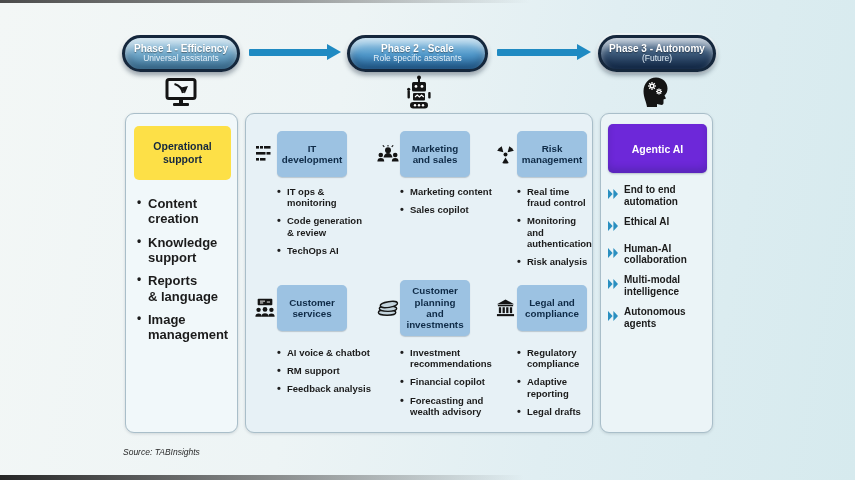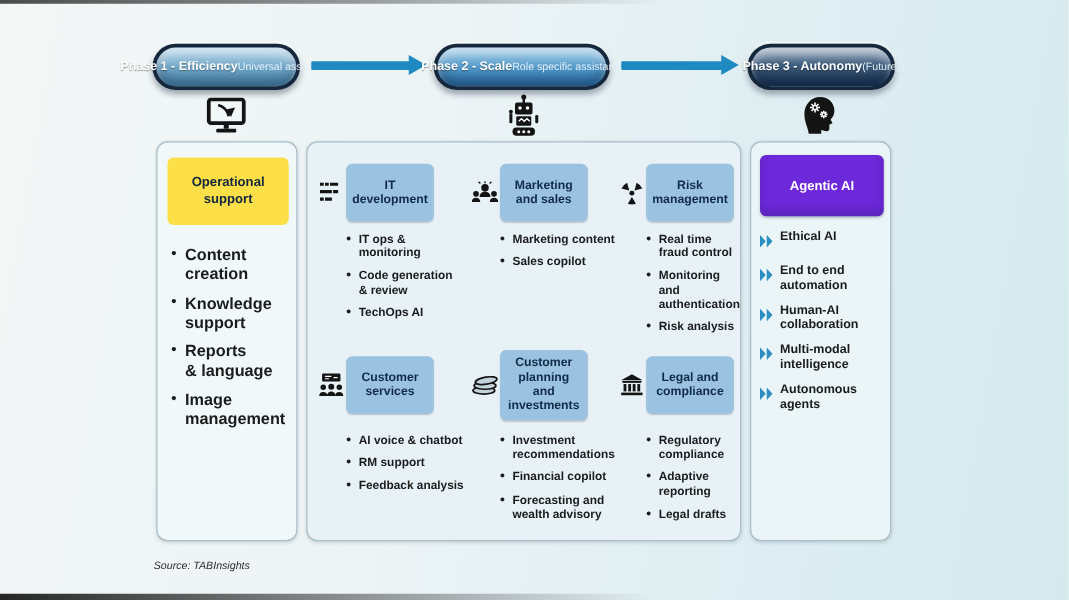--- a/index.html
+++ b/index.html
@@ -6,21 +6,21 @@
   body{font-family:"Liberation Sans",sans-serif;}
   .stage{position:relative;width:855px;height:480px;overflow:hidden;
     background:linear-gradient(100deg,#f3f7f6 0%,#edf4f5 38%,#e0eef2 66%,#d6eaee 100%);}
   .edge-top{position:absolute;top:0;left:0;height:3px;width:62%;
     background:linear-gradient(90deg,rgba(45,45,45,.85),rgba(80,80,80,.55) 55%,rgba(0,0,0,0));}
   .edge-bottom{position:absolute;bottom:0;left:0;height:5px;width:72%;
     background:linear-gradient(90deg,rgba(15,15,15,.9),rgba(40,40,40,.5) 45%,rgba(0,0,0,0) 85%);}
 
   
   .pill{position:absolute;top:35px;height:37px;border-radius:19px;border:3px solid #15273c;
-    box-sizing:border-box;display:flex;flex-direction:row;align-items:center;justify-content:center;
+    box-sizing:border-box;display:flex;flex-direction:column;align-items:center;justify-content:center;
     box-shadow:0 3px 5px rgba(20,40,60,.45),0 0 0 2px rgba(255,255,255,.55),
       inset 0 5px 7px rgba(255,255,255,.45),inset 0 -6px 9px rgba(0,20,45,.35);}
   .pill-title{font-size:10px;font-weight:bold;color:#ffffff;line-height:1.12;text-shadow:0 1px 1px rgba(0,0,0,.4);white-space:nowrap;}
   .pill-sub{font-size:8.5px;color:#e4f0f8;line-height:1.12;white-space:nowrap;}
   .p1{left:122px;width:118px;background:linear-gradient(180deg,#bcd9ea 0%,#6ea6c8 55%,#4d89ad 100%);}
   .p2{left:347px;width:141px;background:linear-gradient(180deg,#a8d0e9 0%,#4f97c9 55%,#2b6fa6 100%);}
   .p3{left:598px;width:118px;background:linear-gradient(180deg,#a2b3c6 0%,#3f5d7d 45%,#182f4e 100%);}
 
   
   .arrow{position:absolute;top:47px;}
@@ -316,35 +316,35 @@
   </div>
 
   <div class="panel right-panel">
     <div class="agentic-head">Agentic AI</div>
     <div class="alist">
       <div class="aitem">
         <span class="chev"><svg width="11" height="10" viewBox="0 0 11 10">
               <path d="M0 0 L4.6 5 L0 10 Z" fill="#2a8fc0"></path>
               <path d="M5.4 0 L10 5 L5.4 10 Z" fill="#2a8fc0"></path>
             </svg></span>
-        <span class="atext">Ethical AI</span>
-      </div>
-      <div class="aitem">
-        <span class="chev"><svg width="11" height="10" viewBox="0 0 11 10">
-              <path d="M0 0 L4.6 5 L0 10 Z" fill="#2a8fc0"></path>
-              <path d="M5.4 0 L10 5 L5.4 10 Z" fill="#2a8fc0"></path>
-            </svg></span>
         <span class="atext">End to end
 automation</span>
       </div>
       <div class="aitem">
         <span class="chev"><svg width="11" height="10" viewBox="0 0 11 10">
               <path d="M0 0 L4.6 5 L0 10 Z" fill="#2a8fc0"></path>
               <path d="M5.4 0 L10 5 L5.4 10 Z" fill="#2a8fc0"></path>
             </svg></span>
+        <span class="atext">Ethical AI</span>
+      </div>
+      <div class="aitem">
+        <span class="chev"><svg width="11" height="10" viewBox="0 0 11 10">
+              <path d="M0 0 L4.6 5 L0 10 Z" fill="#2a8fc0"></path>
+              <path d="M5.4 0 L10 5 L5.4 10 Z" fill="#2a8fc0"></path>
+            </svg></span>
         <span class="atext">Human-AI
 collaboration</span>
       </div>
       <div class="aitem">
         <span class="chev"><svg width="11" height="10" viewBox="0 0 11 10">
               <path d="M0 0 L4.6 5 L0 10 Z" fill="#2a8fc0"></path>
               <path d="M5.4 0 L10 5 L5.4 10 Z" fill="#2a8fc0"></path>
             </svg></span>
         <span class="atext">Multi-modal
 intelligence</span>

